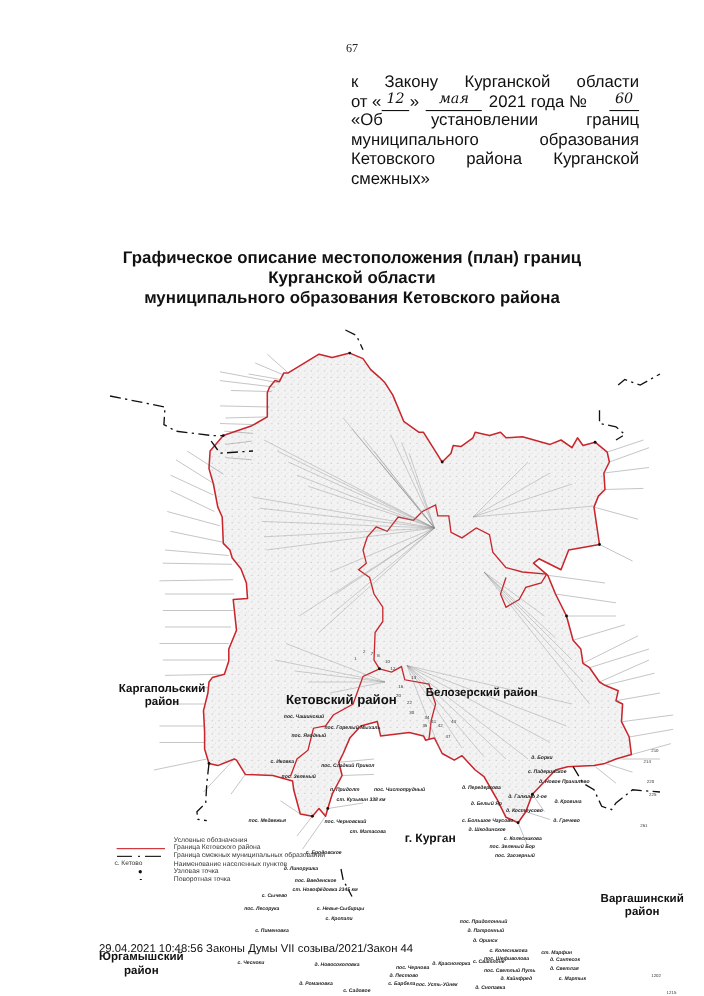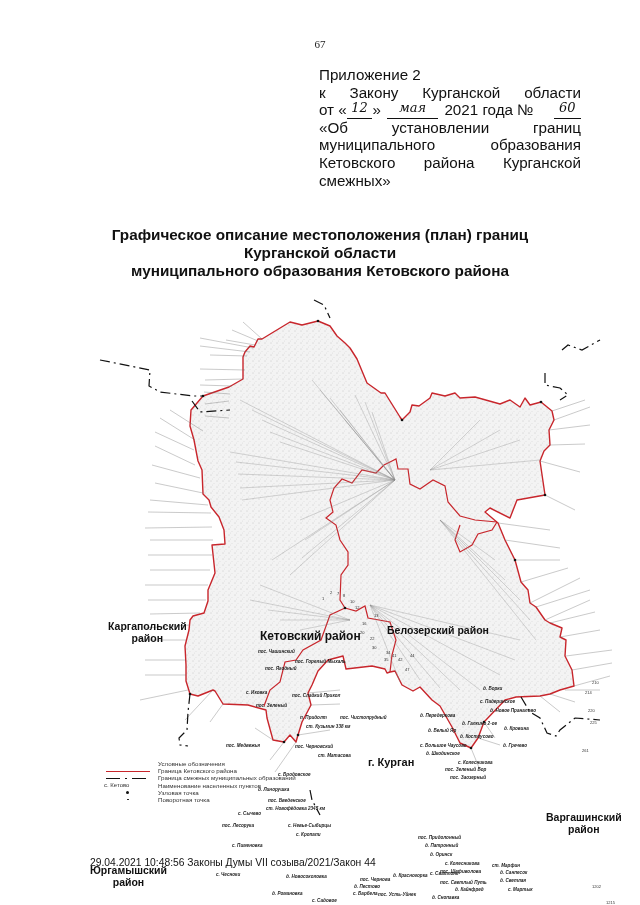--- a/index.html
+++ b/index.html
@@ -29,21 +29,20 @@
   .legend .sym .bigdot { position: absolute; left: 22px; top: 1.8px; width: 3.4px; height: 3.4px; border-radius: 50%; background: #111; }
   .legend .sym .smalldot { position: absolute; left: 23px; top: 2.6px; width: 1.8px; height: 1.8px; border-radius: 50%; background: #111; }
   .footer { position: absolute; left: 90px; top: 857px; font-size: 10.3px; color: #111; white-space: nowrap; }
 </style>
 </head>
 <body>
 
 <div class="page-number">67</div>
 
 <div class="appendix">
-  <div class="line left">Приложение 2</div>
   <div class="line">
     <span>к</span>
     <span>Закону</span>
     <span>Курганской</span>
     <span>области</span>
   </div>
   <div class="line left">
     <span>от «</span>
       <span class="hand day">12</span>
       <span>»</span>

